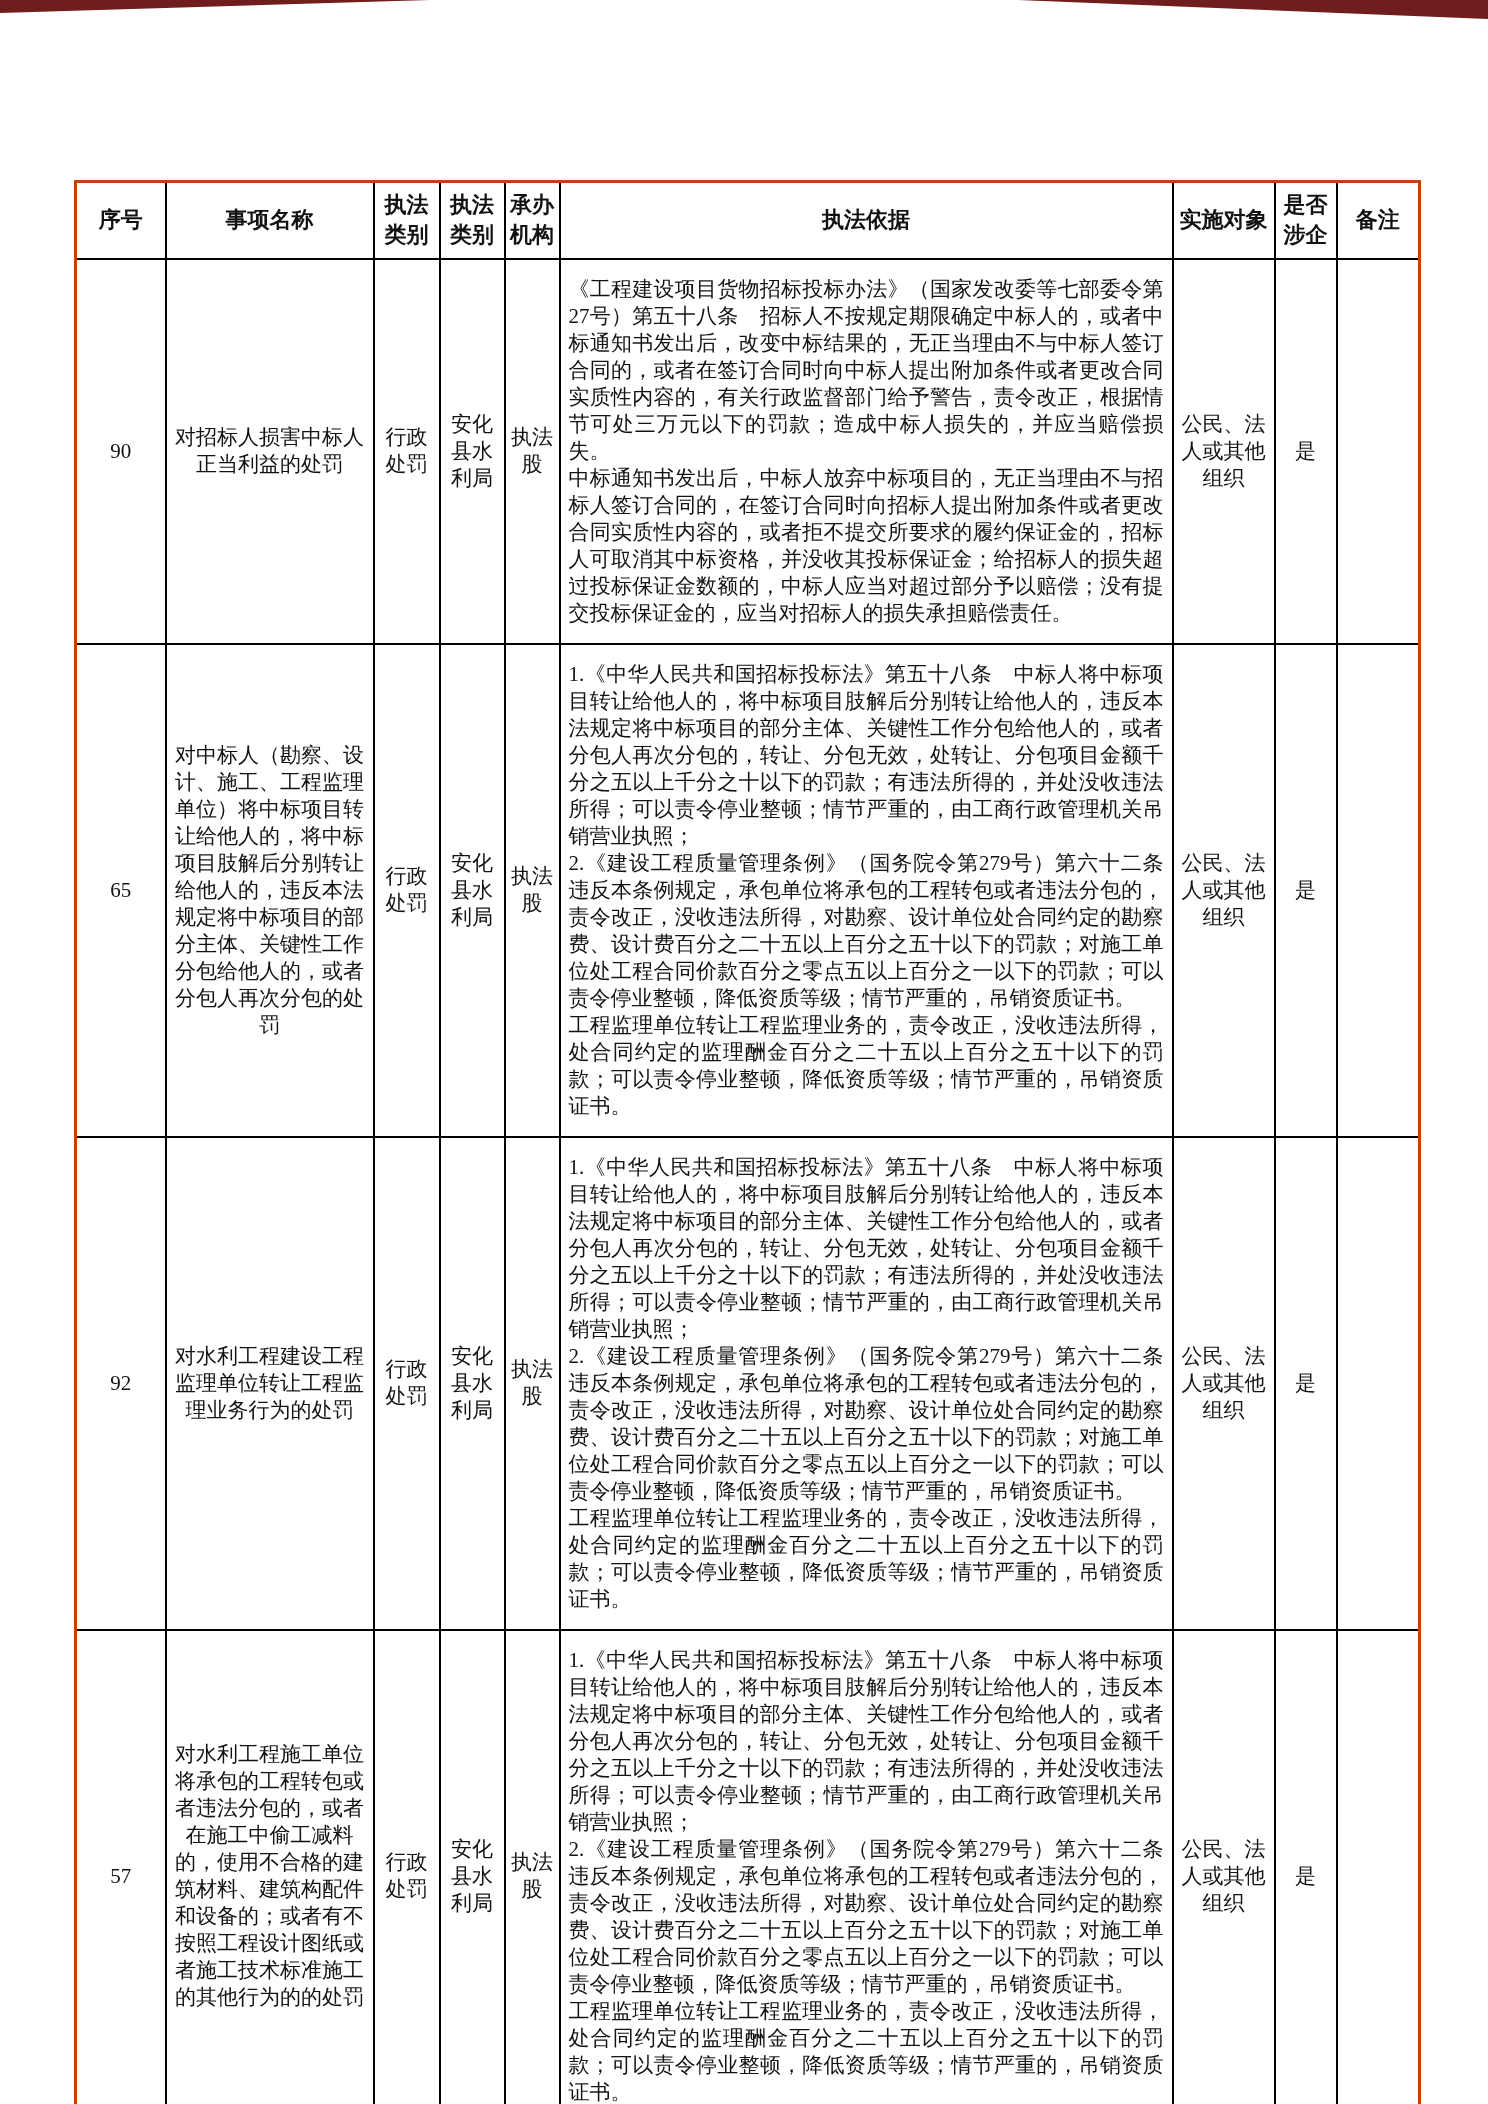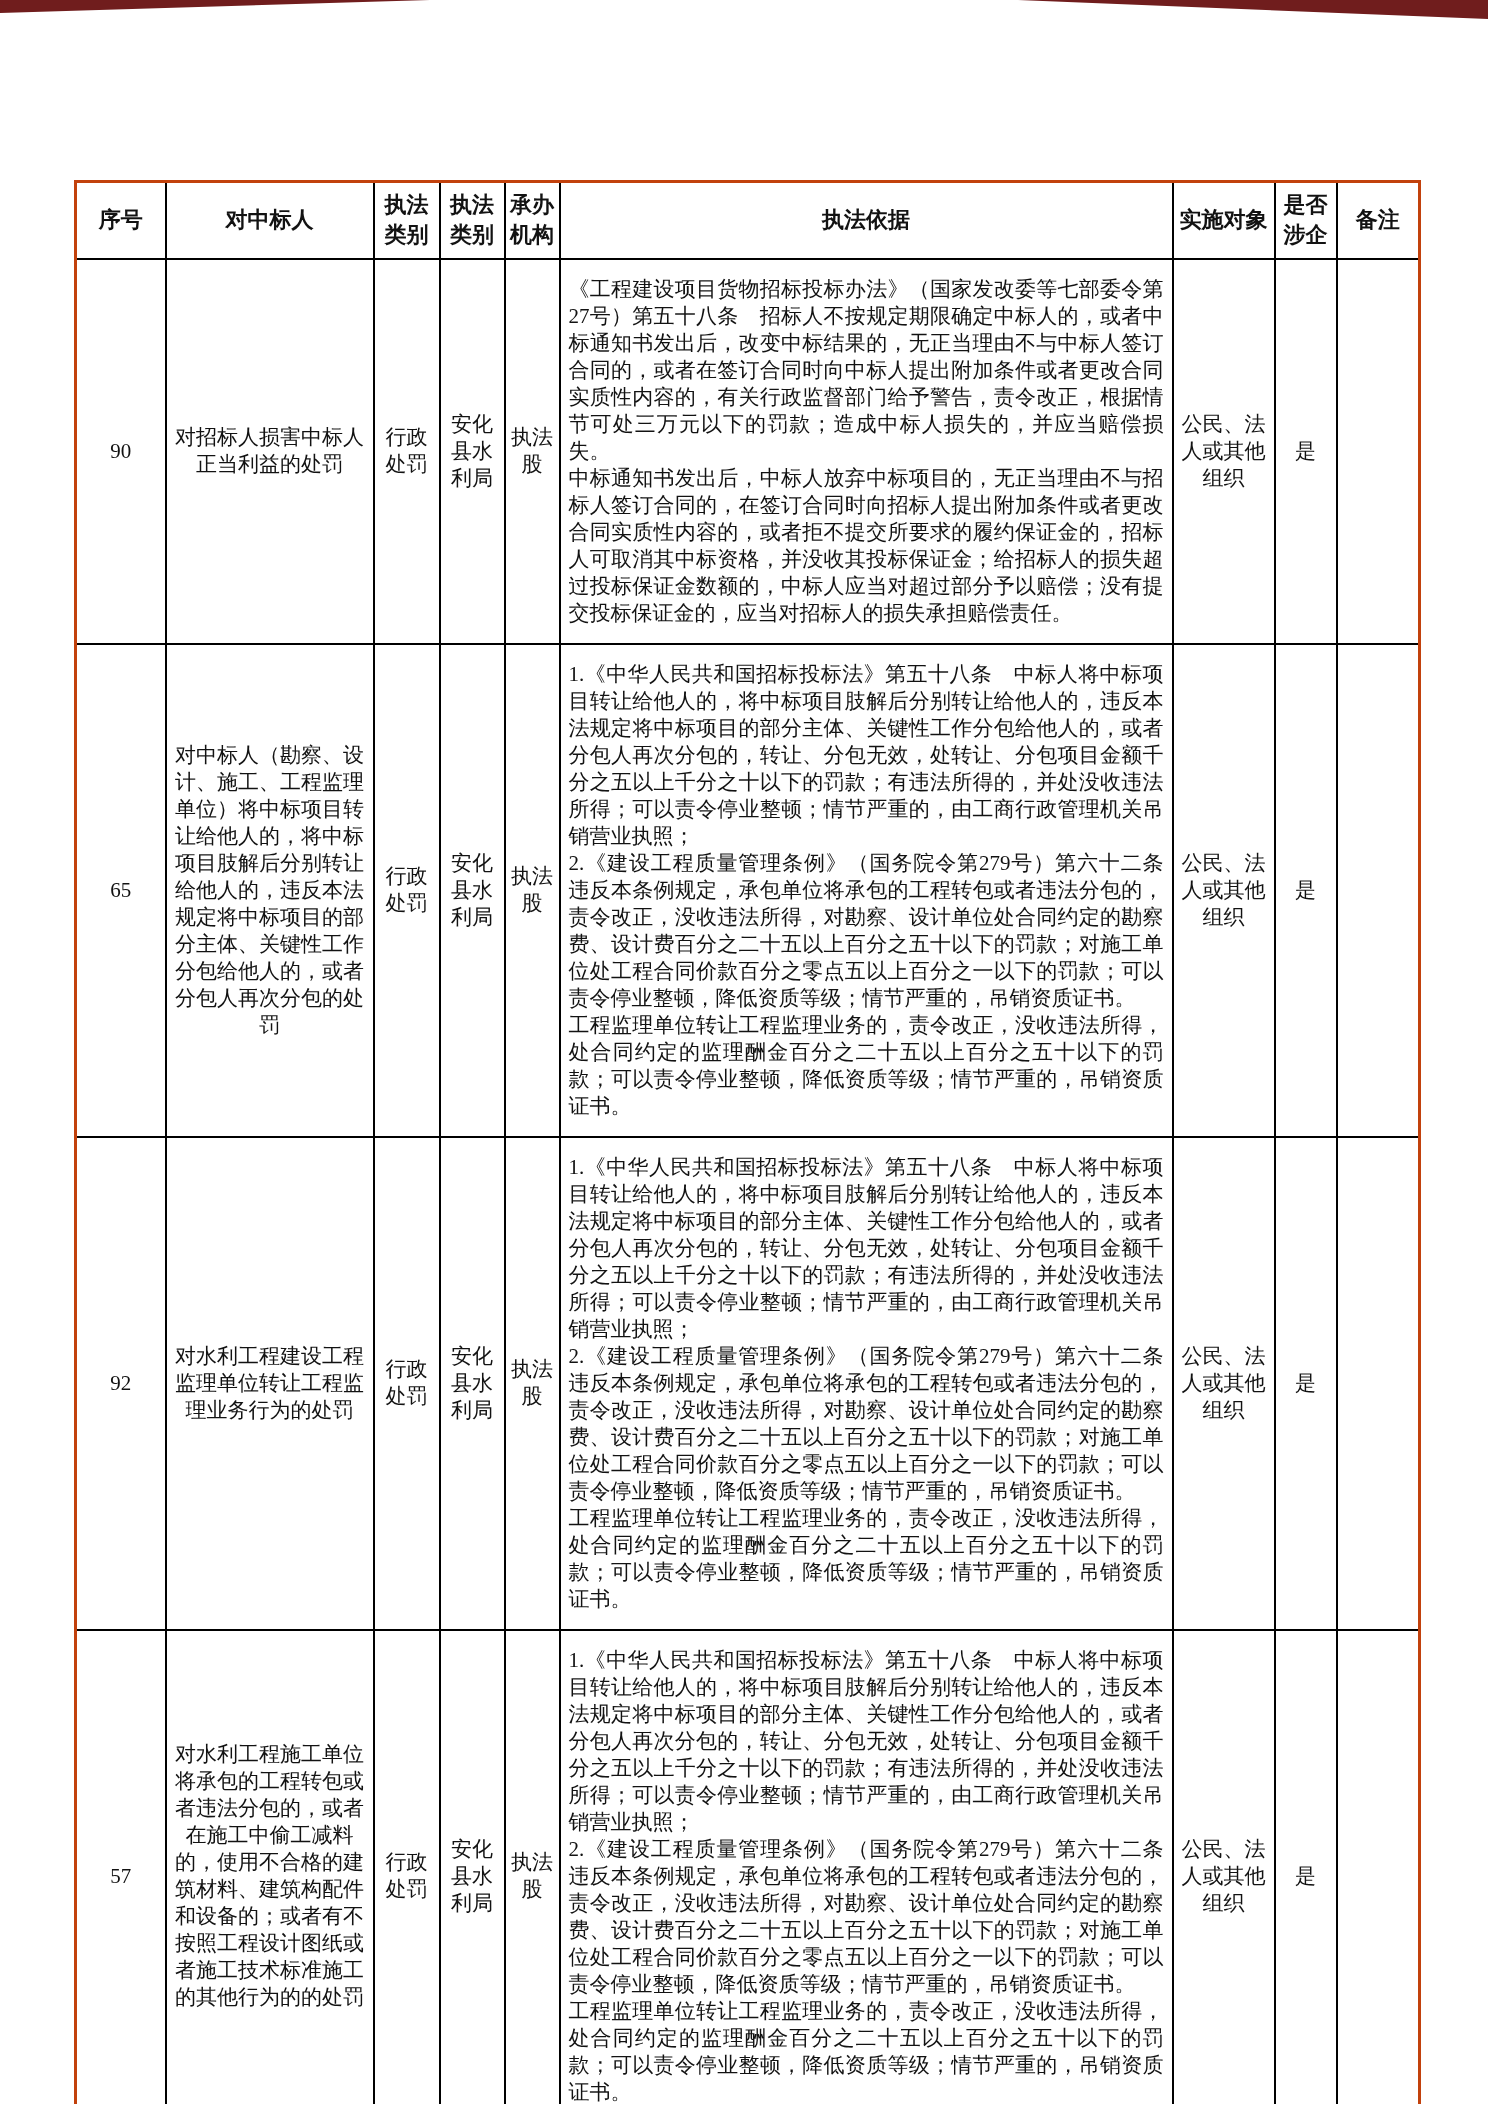--- a/index.html
+++ b/index.html
@@ -87,21 +87,21 @@
       <col style="width:65px">
       <col style="width:55px">
       <col style="width:613px">
       <col style="width:102px">
       <col style="width:62px">
       <col style="width:83px">
   </colgroup>
   <thead>
     <tr class="hdr">
       <th>序号</th>
-      <th>对中标人</th>
+      <th>事项名称</th>
       <th>执法类别</th>
       <th>执法类别</th>
       <th>承办机构</th>
       <th>执法依据</th>
       <th>实施对象</th>
       <th>是否涉企</th>
       <th>备注</th>
     </tr>
   </thead>
   <tbody>

